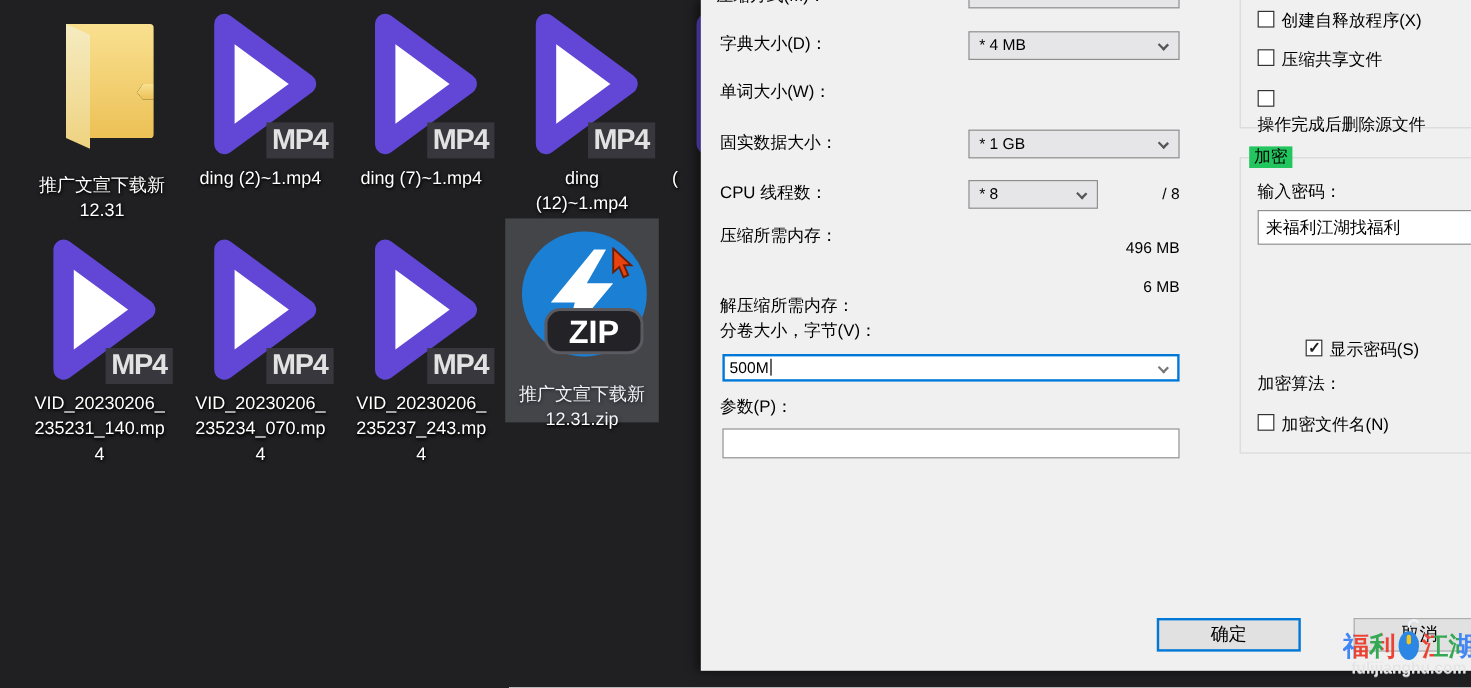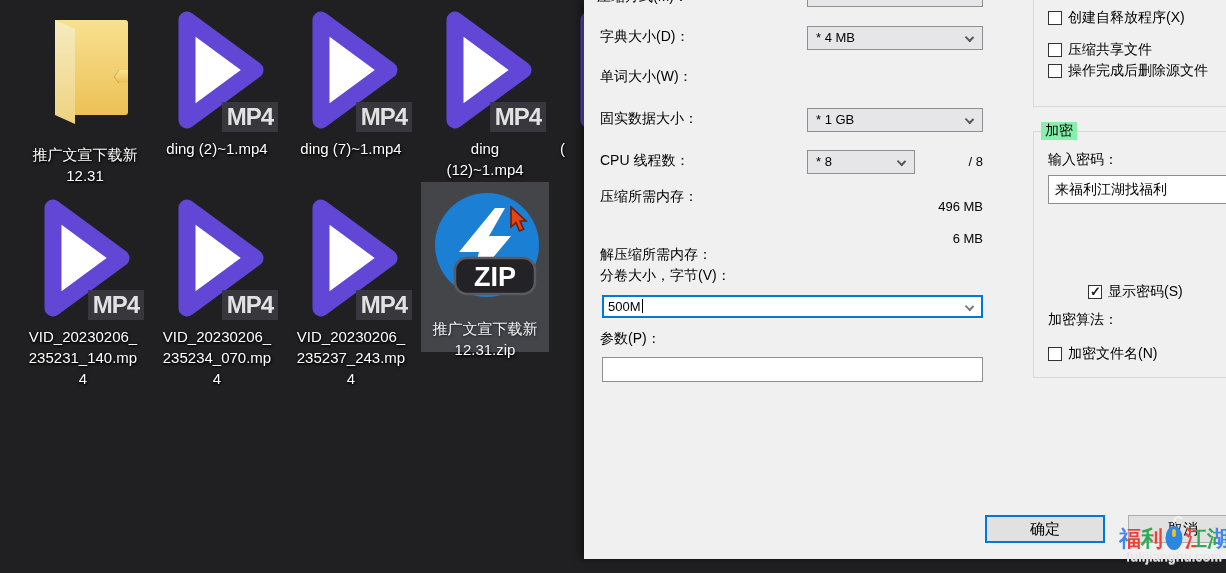--- a/index.html
+++ b/index.html
@@ -33,22 +33,22 @@
   .combo-focus { position:absolute; left:18px; width:381px; height:23px; background:#fff;
                  border:2px solid #0078d7; font-size:13px; line-height:19px; padding-left:4px; }
   .combo-focus .caret { display:inline-block; width:1px; height:14px; background:#000;
                         vertical-align:-2px; margin-left:1px; }
   .combo-focus .chev { position:absolute; right:8px; top:6px; width:7px; height:7px;
                        border-right:2px solid #777; border-bottom:2px solid #777;
                        transform:rotate(45deg) scaleY(.9); }
   .tinput { position:absolute; left:18px; width:381px; height:25px; background:#fff;
             border:1px solid #8f8f8f; font-size:13px; padding-left:4px; }
   .groupbox { position:absolute; border:1px solid #d9d9d9; }
-  .legend { position:absolute; background:#86efac; padding:0 4px; font-size:14px; }
-  .cbrow { position:absolute; left:464px; display:flex; align-items:center; gap:6px; white-space:nowrap; }
+  .legend { position:absolute; background:#22c55e; padding:0 4px; font-size:14px; }
+  .cbrow { position:absolute; left:464px; display:flex; gap:6px; white-space:nowrap; }
   .cb { width:14px; height:14px; background:#fff; border:1px solid #333; position:relative; flex:0 0 auto; }
   .cb.checked::after { content:"✓"; position:absolute; left:1px; top:-2px; font-size:13px;
                        font-weight:bold; color:#222; }
   .pwfield { position:absolute; left:464px; top:175px; width:200px; height:29px; background:#fff;
              border:1px solid #8f8f8f; font-size:14px; line-height:27px; padding-left:6px; white-space:nowrap; }
   .btn { position:absolute; height:28px; background:#e1e1e1; border:1px solid #adadad;
          font-size:15px; text-align:center; line-height:26px; }
   .btn.default { border:2px solid #0078d7; line-height:24px; }
 
   
@@ -238,42 +238,42 @@
 
     <div class="groupbox" style="left:449px; top:-20px; width:240px; height:127px;"></div>
     <div class="cbrow" style="top:9px;">
       <span class="cb"></span>
       <span>创建自释放程序(X)</span>
     </div>
     <div class="cbrow" style="top:41px;">
       <span class="cb"></span>
       <span>压缩共享文件</span>
     </div>
-    <div class="cbrow" style="top:62px;">
+    <div class="cbrow" style="top:75px;flex-direction:column;">
       <span class="cb"></span>
       <span>操作完成后删除源文件</span>
     </div>
 
     <div class="groupbox" style="left:449px; top:131px; width:240px; height:247px;"></div>
     <div class="legend" style="left:457px; top:122px;">加密</div>
     <div class="dlabel" style="left:464px; top:151px;">输入密码：</div>
     <div class="pwfield">
       <span>来福利江湖找福利</span>
     </div>
     <div class="cbrow" style="top:283px;padding-left:40px;">
       <span class="cb checked" id="cb-showpw"></span>
       <span>显示密码(S)</span>
     </div>
     <div class="dlabel" style="left:464px; top:311px;">加密算法：</div>
     <div class="cbrow" style="top:345px;">
       <span class="cb" id="cb-encnames"></span>
       <span>加密文件名(N)</span>
     </div>
 
-    <div class="btn default" style="left:401px; top:515px; width:120px;">确定</div>
+    <div class="btn default" style="left:380px; top:515px; width:120px;">确定</div>
     <div class="btn" style="left:544px; top:515px; width:110px;">取消</div>
   </div>
 
   <div id="watermark">
     <div class="wm-row">
       <span class="wm-ch" style="background-image:linear-gradient(90deg,#4285f4 42%,#ea4335 42%);">福</span>
       <span class="wm-ch" style="background-image:linear-gradient(90deg,#34a853 50%,#ea4335 50%);">利</span>
       <span class="wm-mouse">
         <svg width="20" height="38" viewBox="0 0 20 38">
           <path d="M10,10 C10,4 15,2 18,6" fill="none" stroke="#eef3f8" stroke-width="2"></path>

